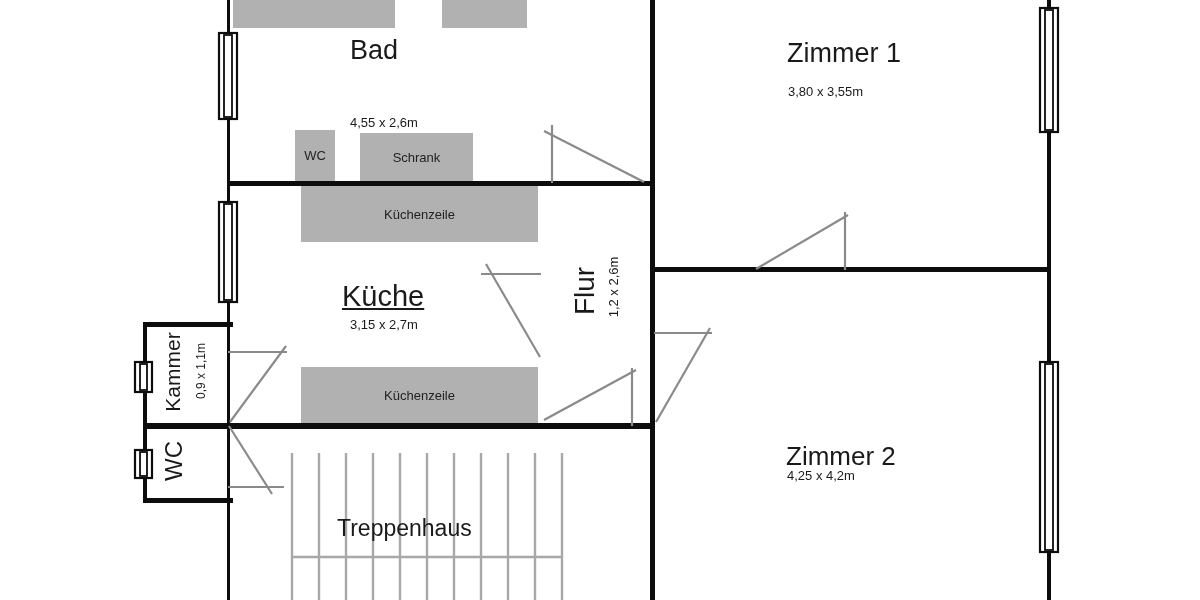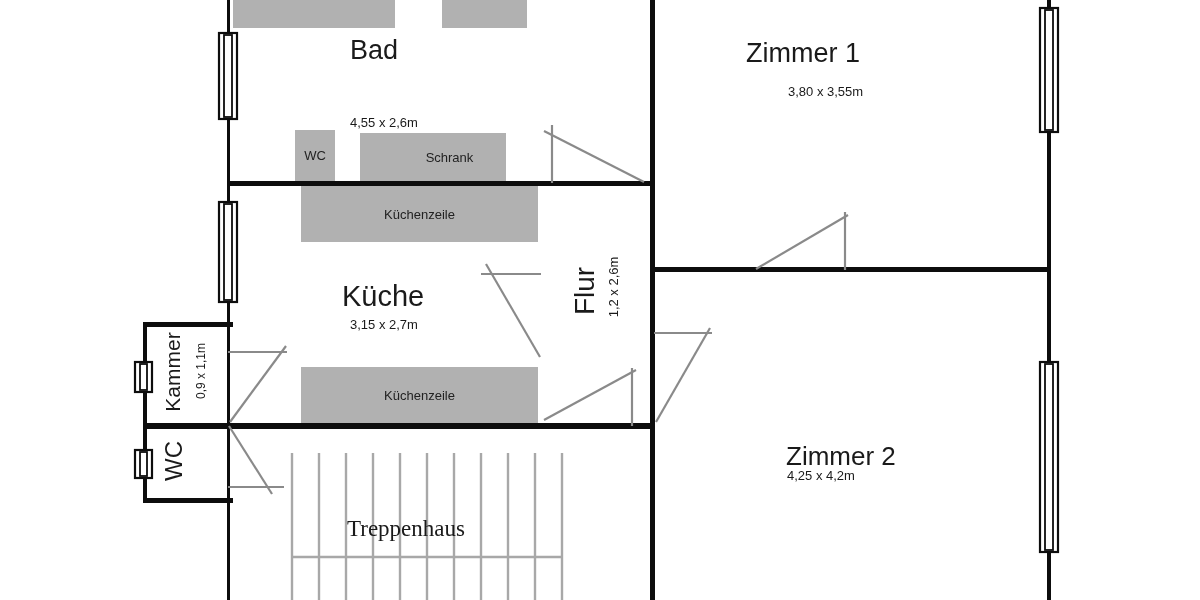--- a/index.html
+++ b/index.html
@@ -28,21 +28,21 @@
 </head>
 <body>
 
 <div id="plan">
 
   <div class="furn" style="left:233px;top:0;width:162px;height:28px;"></div>
   <div class="furn" style="left:442px;top:0;width:85px;height:28px;"></div>
   <div class="furn" style="left:295px;top:130px;width:40px;height:51px;">
     <span>WC</span>
   </div>
-  <div class="furn" style="left:360px;top:133px;width:113px;height:48px;padding-left:33px;">
+  <div class="furn" style="left:360px;top:133px;width:113px;height:48px;">
     <span>Schrank</span>
   </div>
   <div class="furn" style="left:301px;top:186px;width:237px;height:56px;">
     <span>Küchenzeile</span>
   </div>
   <div class="furn" style="left:301px;top:367px;width:237px;height:56px;">
     <span>Küchenzeile</span>
   </div>
 
   <svg id="linework" width="1200" height="600" viewBox="0 0 1200 600" xmlns="http://www.w3.org/2000/svg">
@@ -123,32 +123,32 @@
       <line class="stair" x1="508" y1="453" x2="508" y2="600"></line>
       <line class="stair" x1="535" y1="453" x2="535" y2="600"></line>
       <line class="stair" x1="562" y1="453" x2="562" y2="600"></line>
       <line class="stair" x1="292" y1="557" x2="562" y2="557"></line>
     </g>
   </svg>
 
   <div class="lbl t-room" style="left:350px;top:37px;">Bad</div>
   <div class="lbl t-dims" style="left:350px;top:72px;margin-top:44px;">4,55 x 2,6m</div>
 
-  <div class="lbl t-room" style="left:746px;top:40px;">Zimmer 1</div>
+  <div class="lbl t-room" style="left:787px;top:40px;">Zimmer 1</div>
   <div class="lbl t-dims" style="left:788px;top:85px;">3,80 x 3,55m</div>
 
-  <div class="lbl" style="left:342px;top:282px;font-size:29px;">Küche</div>
+  <div class="lbl" style="left:342px;top:282px;font-size:29px;text-decoration:underline;">Küche</div>
   <div class="lbl t-dims" style="left:342px;top:318px;margin-left:8px;">3,15 x 2,7m</div>
 
   <div class="lbl rot" style="left:585px;top:291px;font-size:28px;">Flur</div>
   <div class="lbl rot t-dims" style="left:613px;top:287px;">1,2 x 2,6m</div>
 
   <div class="lbl rot" style="left:172px;top:372px;font-size:21px;">Kammer</div>
   <div class="lbl rot" style="left:201px;top:371px;font-size:12px;">0,9 x 1,1m</div>
 
   <div class="lbl rot" style="left:174px;top:461px;font-size:24px;">WC</div>
 
-  <div class="lbl" style="left:347px;top:517px;font-size:23px;font-family:Liberation Serif, serif;">Treppenhaus</div>
+  <div class="lbl" style="left:337px;top:517px;font-size:23px;">Treppenhaus</div>
 
   <div class="lbl" style="left:786px;top:434px;font-size:26px;margin-top:9px;">Zimmer 2</div>
   <div class="lbl t-dims" style="left:787px;top:469px;">4,25 x 4,2m</div>
 
 </div>
 
 </body></html>

